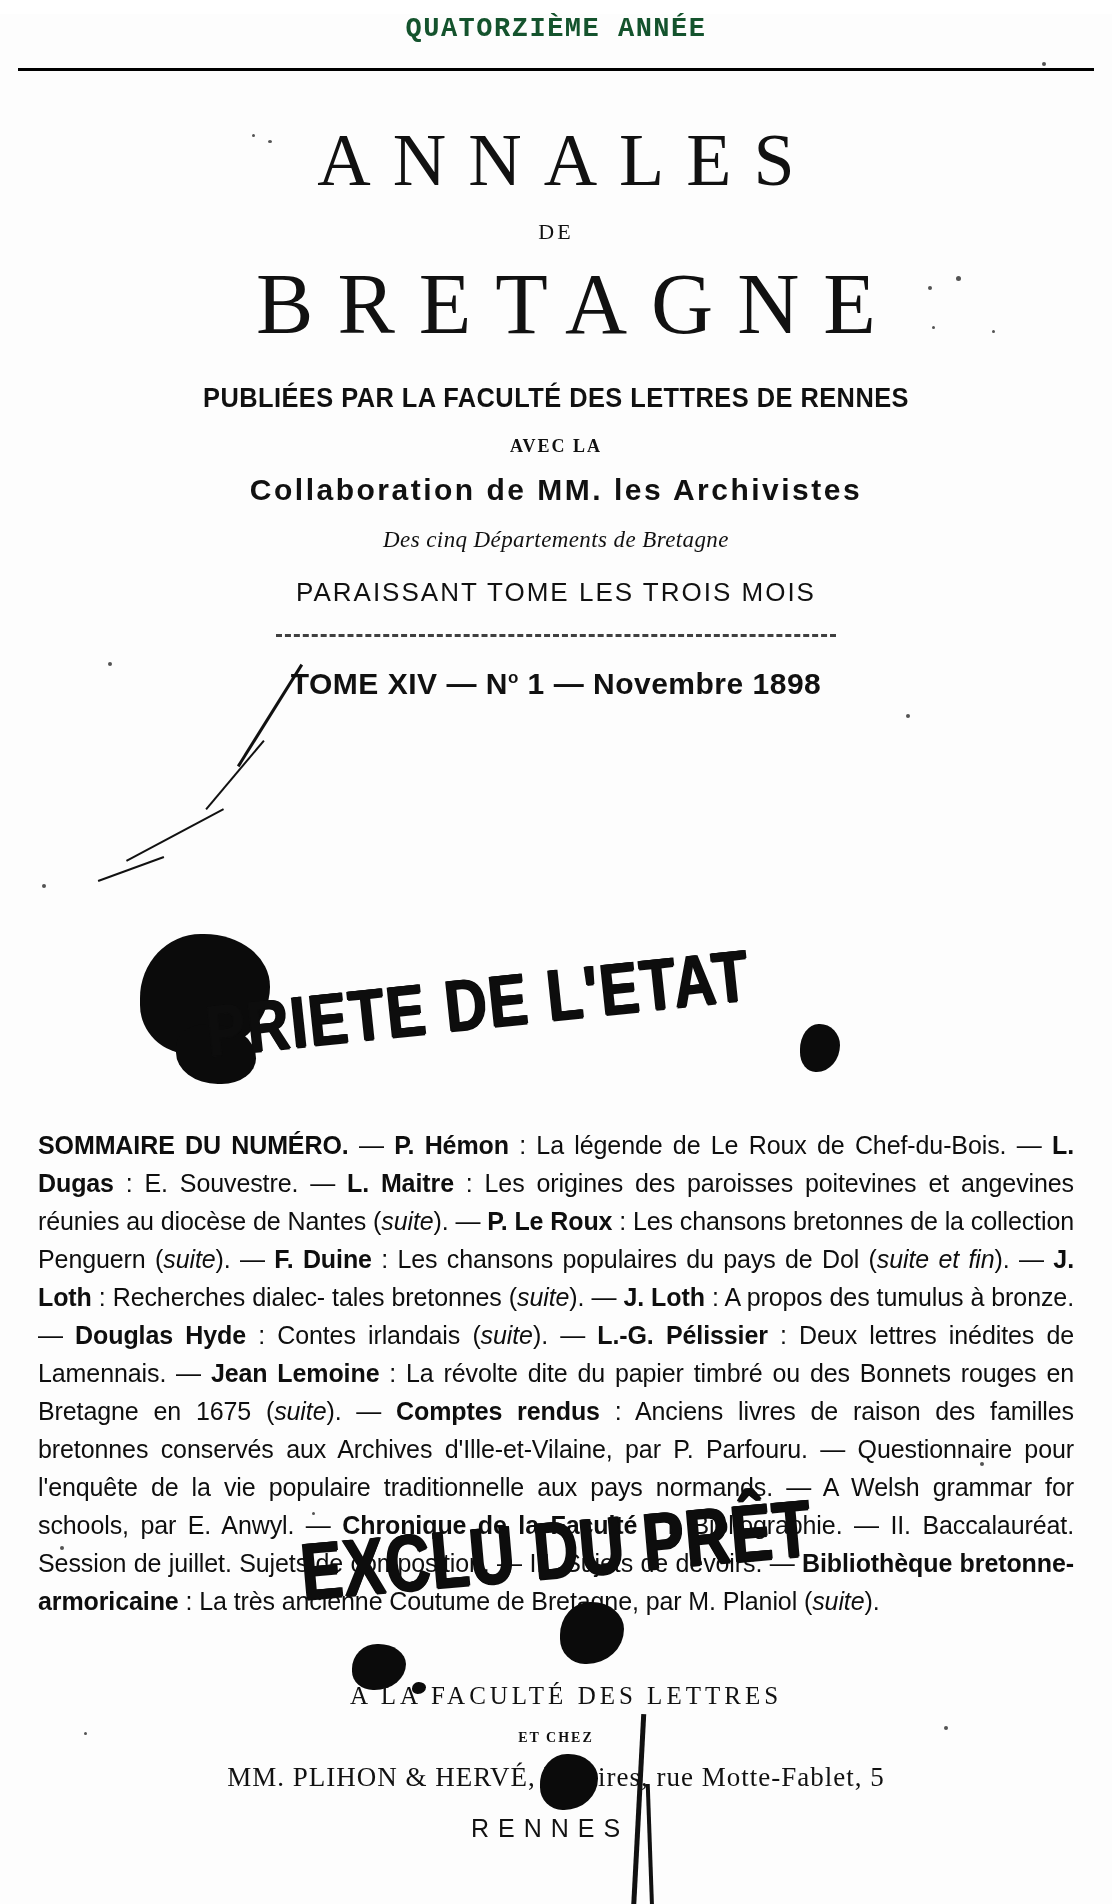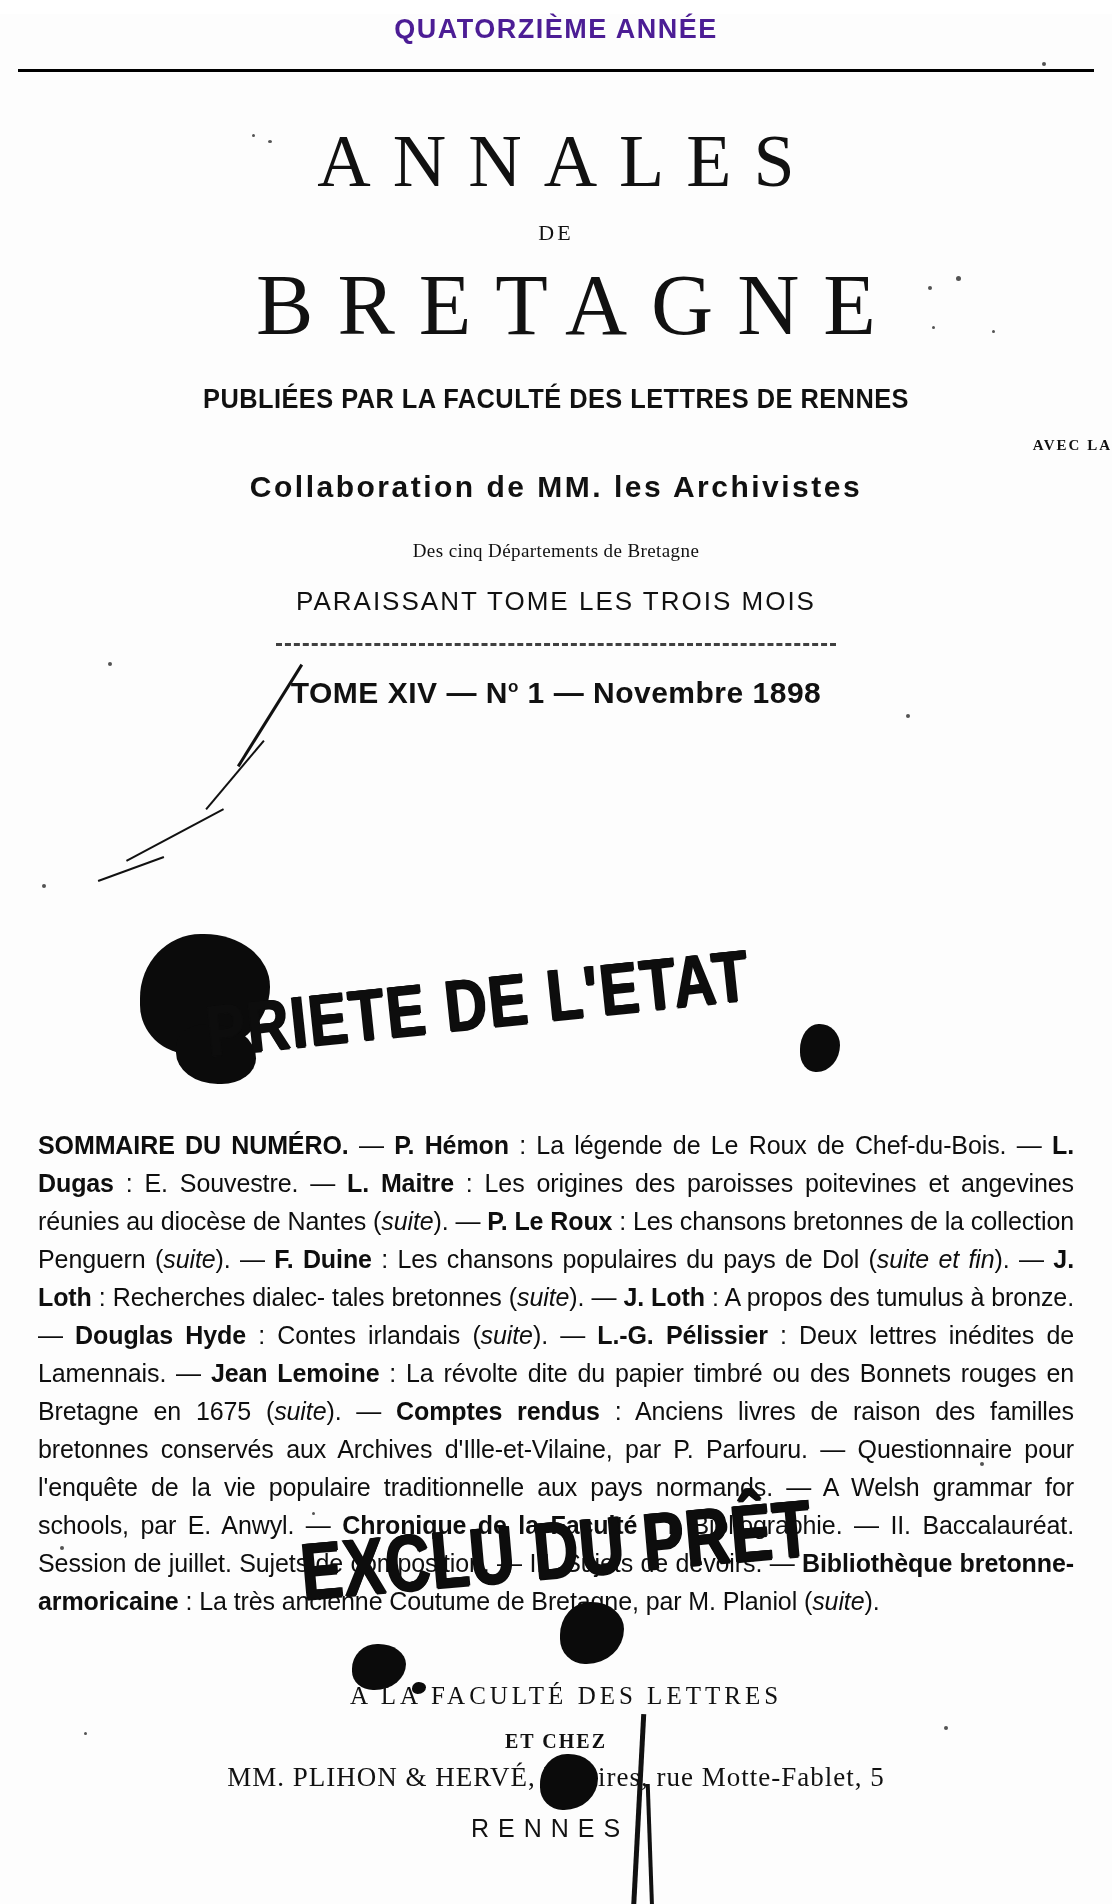--- a/index.html
+++ b/index.html
@@ -26,26 +26,26 @@
   .speck {
     position: absolute;
     background: #1a1a1a;
     border-radius: 50%;
     opacity: .75;
   }
 
   
   .year {
     text-align: center;
-    font-family: Liberation Sans, sans-serif;
+    font-family: Liberation Mono, monospace;
     font-size: 27px;
     letter-spacing: 1.5px;
     font-weight: 600;
     margin-top: 14px;
-    color: #4c1d95;
+    color: #14532d;
   }
   .rule {
     height: 3px;
     background: #000;
     margin: 24px 18px 0 18px;
   }
 
   .title-main {
     text-align: center;
     font-family: "Liberation Serif", serif;
@@ -78,40 +78,41 @@
   .pub-line {
     text-align: center;
     font-family: "Liberation Sans", sans-serif;
     font-weight: bold;
     font-size: 27px;
     letter-spacing: 0.5px;
     margin-top: 34px;
     transform: scaleX(0.94);
   }
   .avec {
-    text-align: right;
-    font-size: 15px;
+    text-align: center;
+    font-size: 18px;
     letter-spacing: 2px;
     margin-top: 22px;
     font-weight: 600;
   }
   .collab {
     text-align: center;
     font-family: "Liberation Sans", sans-serif;
     font-size: 30px;
     font-weight: bold;
     letter-spacing: 2.5px;
     margin-top: 16px;
   }
   .depts {
     text-align: center;
     font-family: "Liberation Serif", serif;
-    font-size: 19px;
-    margin-top: 36px;
+    font-size: 23px;
+    margin-top: 20px;
     letter-spacing: 0.4px;
+    font-style: italic;
   }
   .paraissant {
     text-align: center;
     font-family: "Liberation Sans", sans-serif;
     font-size: 26px;
     letter-spacing: 2px;
     margin-top: 24px;
   }
 
   .dash-rule {
@@ -197,21 +198,21 @@
     font-family: "Liberation Serif", serif;
     font-size: 25px;
     letter-spacing: 4px;
     padding-left: 20px;
   }
   .etchez {
     position: absolute;
     left: 0; right: 0;
     top: 1716px;
     text-align: center;
-    font-size: 20px;
+    font-size: 14px;
     letter-spacing: 2px;
     font-weight: 600;
   }
   .libraires {
     position: absolute;
     left: 0; right: 0;
     top: 1748px;
     text-align: center;
     font-family: "Liberation Serif", serif;
     font-size: 27px;

